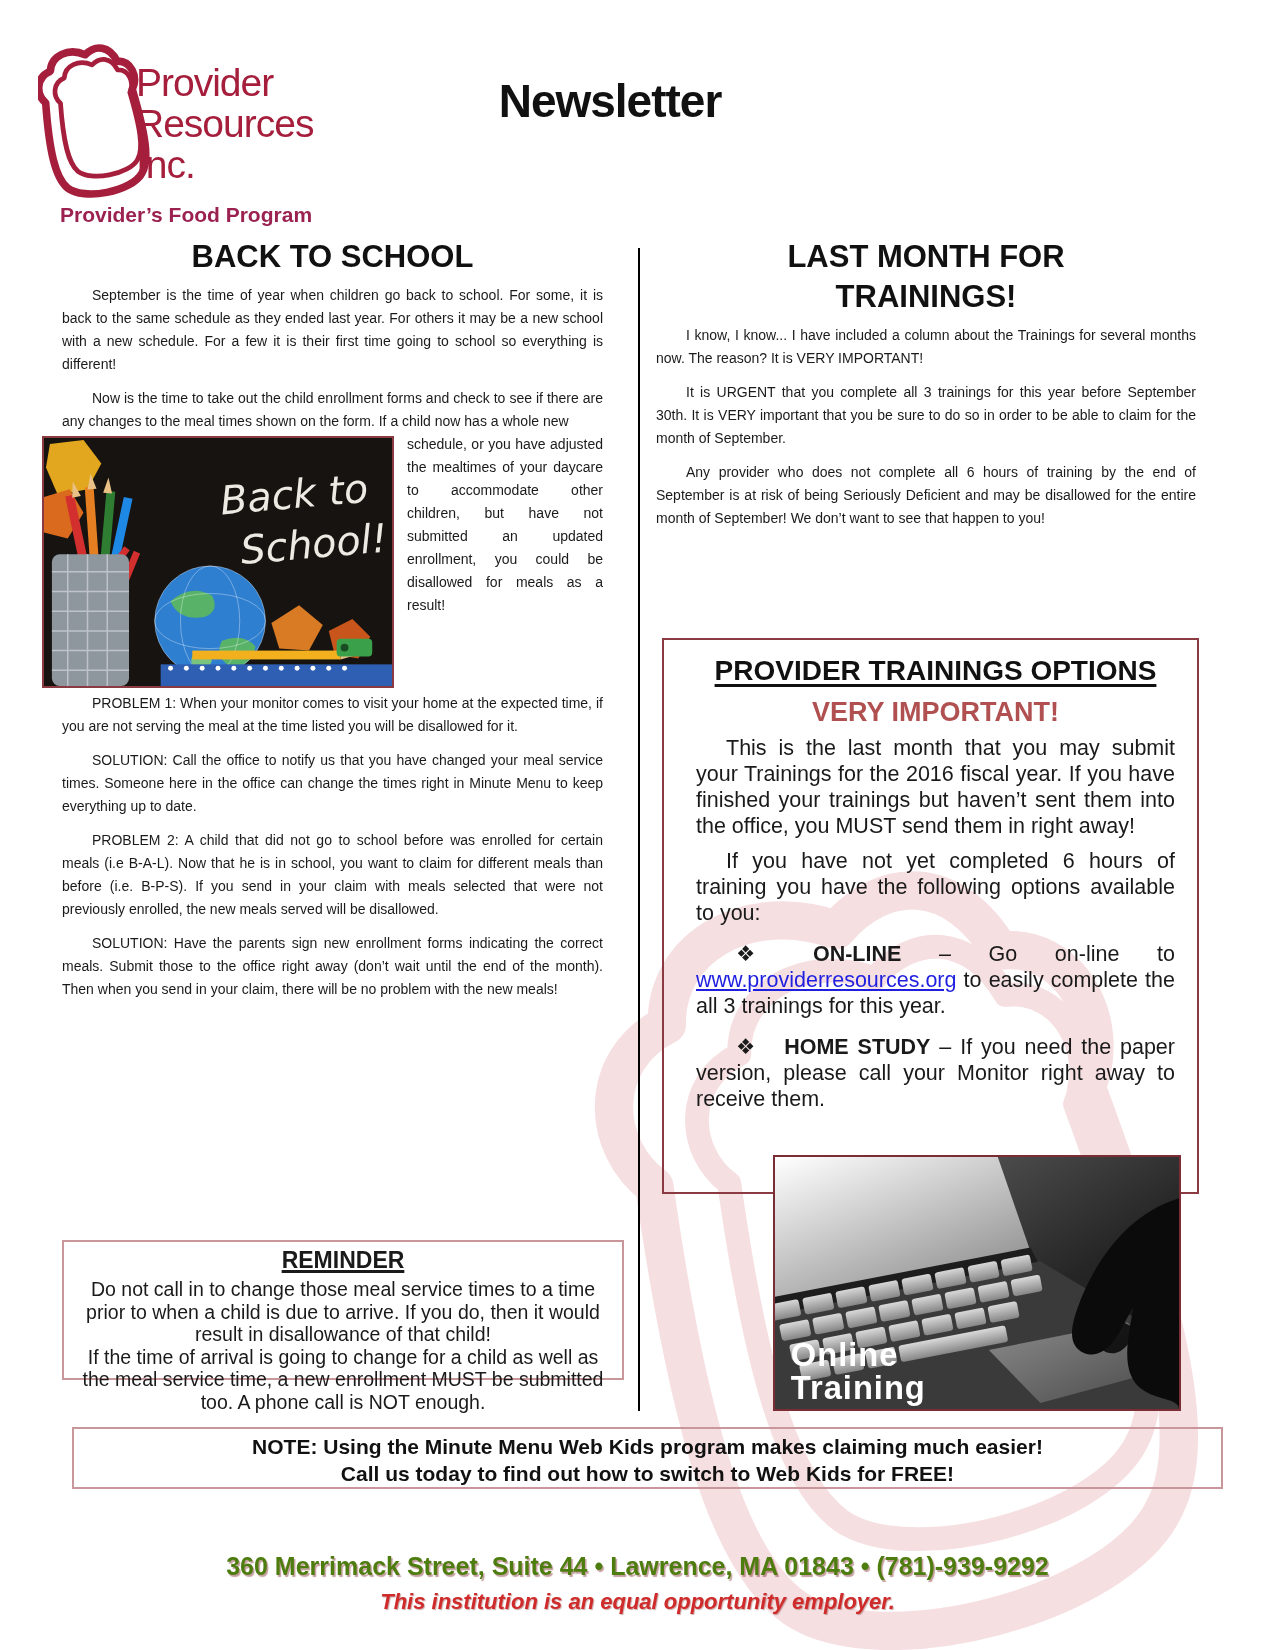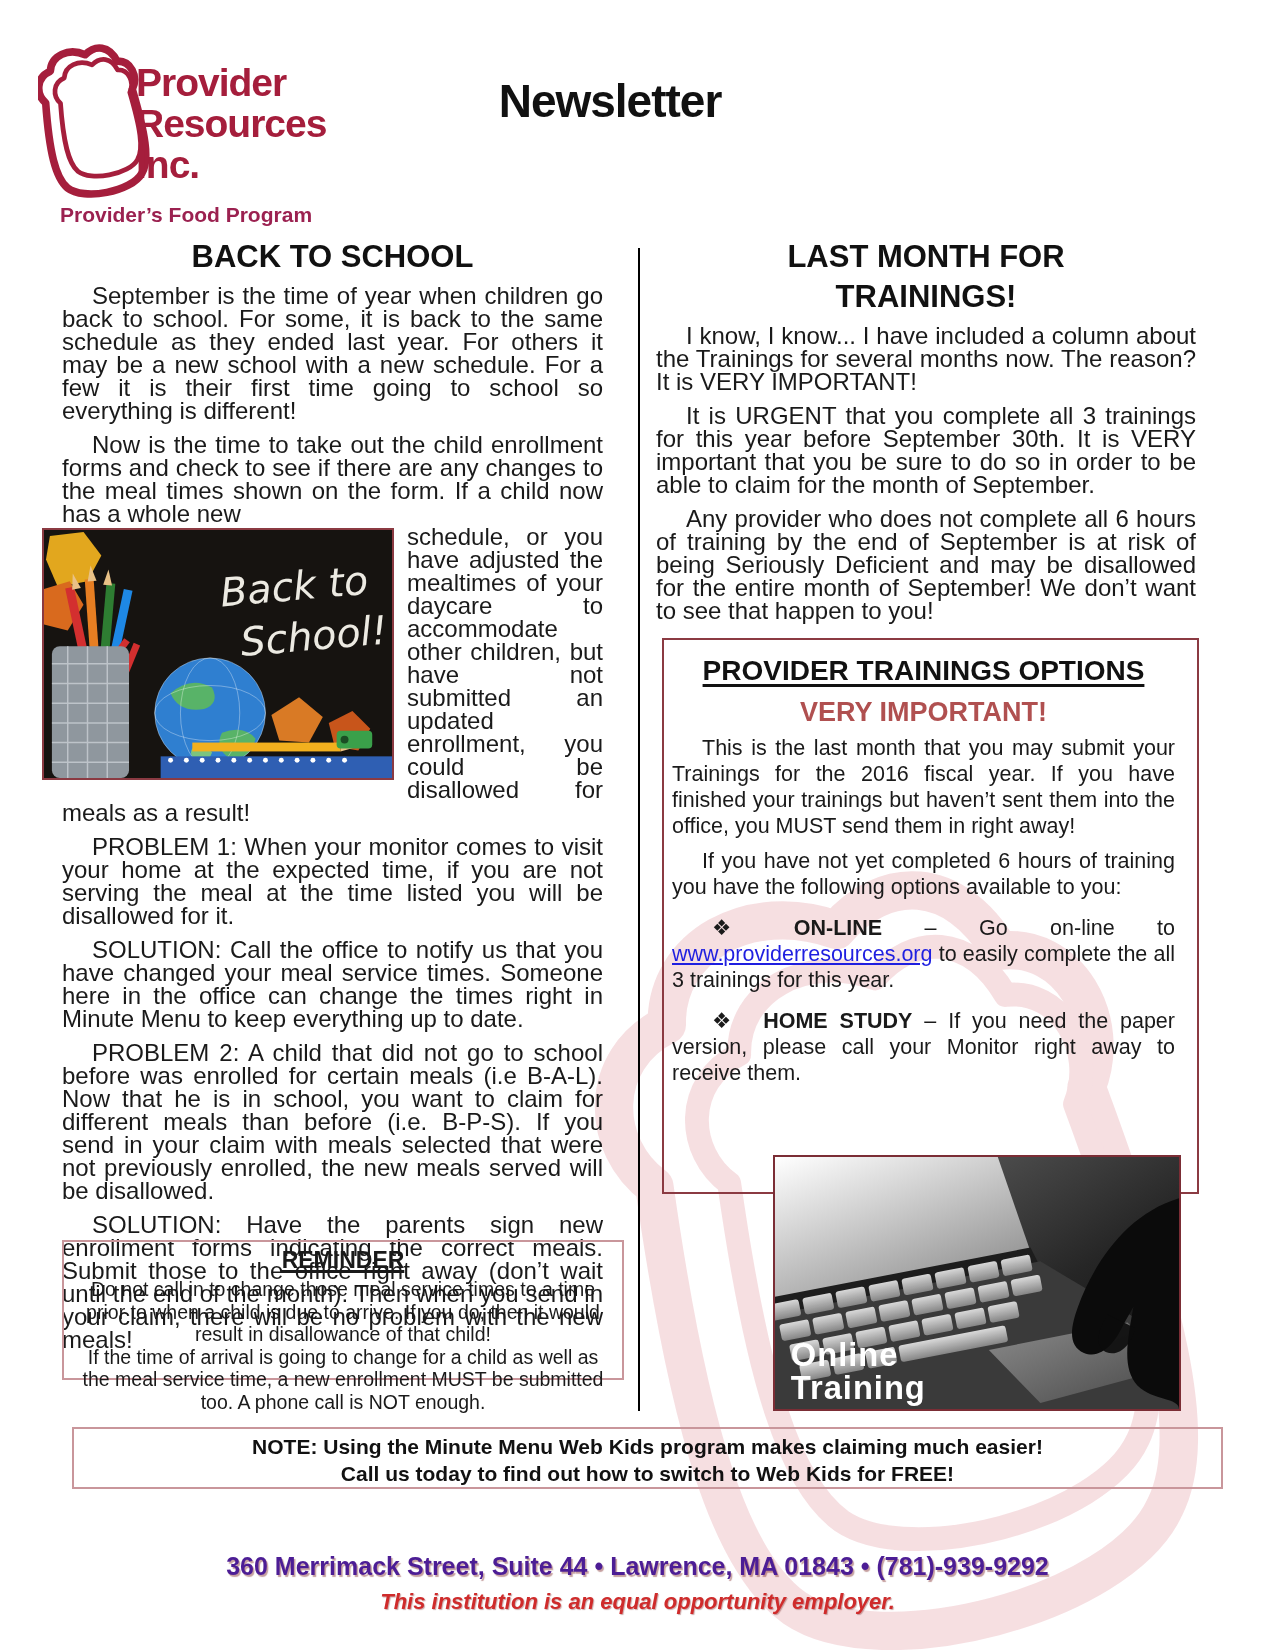--- a/index.html
+++ b/index.html
@@ -5,68 +5,68 @@
   html,body{margin:0;padding:0;background:#fff;}
   .page{position:relative;width:1275px;height:1650px;background:#fff;overflow:hidden;
         font-family:"Liberation Sans",sans-serif;color:#1a1a1a;}
   .layer{position:absolute;z-index:1;}
 
   
   .watermark{position:absolute;left:530px;top:860px;width:780px;height:810px;z-index:0;pointer-events:none;}
 
   
   .logo-icon{position:absolute;left:38px;top:38px;}
-  .logo-text{position:absolute;left:136px;top:62px;font-weight:700;font-size:39px;line-height:41px;
+  .logo-text{position:absolute;left:136px;top:62px;font-weight:400;font-size:39px;line-height:41px;
              letter-spacing:-1px;color:#A51E3C;}
   .logo-tagline{position:absolute;left:60px;top:203px;font-weight:700;font-size:21px;color:#9B2150;}
   .title{position:absolute;left:340px;top:74px;width:540px;text-align:center;
          font-weight:800;font-size:46px;line-height:55px;letter-spacing:-1px;color:#111;}
 
   
   .col-left{position:absolute;left:62px;top:238px;width:541px;}
   .col-right{position:absolute;left:656px;top:238px;width:540px;}
   .col-heading{text-align:center;font-weight:800;font-size:31px;line-height:38px;margin:0 0 8px 0;color:#111;}
-  p.body{margin:0 0 11px 0;font-size:24px;line-height:23px;text-align:justify;text-indent:30px;}
+  p.body{margin:0 0 11px 0;font-size:14px;line-height:23px;text-align:justify;text-indent:30px;}
   p.tight{margin-bottom:0;}
   .divider{position:absolute;left:638px;top:248px;width:2px;height:1163px;background:#000;}
 
   .bts-img{float:left;width:352px;height:252px;margin:3px 13px 4px -20px;border:2px solid #8B3A42;
            box-sizing:border-box;background:#161310;}
   .clear{clear:left;}
 
   
   .reminder{position:absolute;left:62px;top:1240px;width:562px;height:140px;border:2px solid #C9969B;
             box-sizing:border-box;text-align:center;padding-top:5px;}
   .reminder-h{font-weight:800;font-size:23px;text-decoration:underline;text-decoration-thickness:2.5px;margin-bottom:4px;}
   .reminder-t{font-size:19.5px;line-height:22.5px;padding:0 14px;}
 
   
   .tbox{position:absolute;left:662px;top:638px;width:537px;height:556px;border:2px solid #8B3A42;
-        box-sizing:border-box;padding:14px 22px 0 8px;background:transparent;}
+        box-sizing:border-box;padding:14px 22px 0 32px;background:transparent;}
   .tbox-h{text-align:center;font-weight:800;font-size:28px;line-height:34px;text-decoration:underline;
           text-decoration-thickness:3px;text-underline-offset:4px;margin-bottom:9px;color:#111;}
   .tbox-vi{text-align:center;font-weight:800;font-size:27px;line-height:31px;color:#B05050;margin-bottom:7px;}
   .tbox p{font-size:21.5px;line-height:26px;text-align:justify;text-indent:30px;margin:0 0 9px 0;}
   .tbox p.bullet{text-indent:40px;margin-top:15px;}
   .bullet-glyph{margin-right:26px;}
   .bullet-label{font-weight:800;margin-top:24px;}
   .link{color:#1F1FE0;text-decoration:underline;cursor:pointer;}
 
   
   .online-img{position:absolute;left:773px;top:1155px;width:408px;height:256px;border:2px solid #7B2D35;
               box-sizing:border-box;z-index:2;background:#111;}
 
   
   .note{position:absolute;left:72px;top:1427px;width:1151px;height:62px;border:2px solid #C9969B;
         box-sizing:border-box;text-align:center;padding-top:4px;}
   .note div{font-weight:700;font-size:21px;line-height:27px;color:#111;}
 
   
   .footer{position:absolute;left:0;top:1552px;width:1275px;text-align:center;}
-  .addr{color:#4c1d95;font-weight:700;font-size:25px;margin-bottom:8px;
+  .addr{color:#4d7c0f;font-weight:700;font-size:25px;margin-bottom:8px;
         text-shadow:1.5px 1.5px 1px rgba(110,15,15,0.4);}
   .eoe{color:#CF2B2B;font-weight:700;font-style:italic;font-size:22px;
        text-shadow:1px 1px 1px rgba(110,15,15,0.35);}
 </style>
 </head>
 <body>
 
 <div class="page">
 
   <svg class="watermark" viewBox="0 0 140 190">

